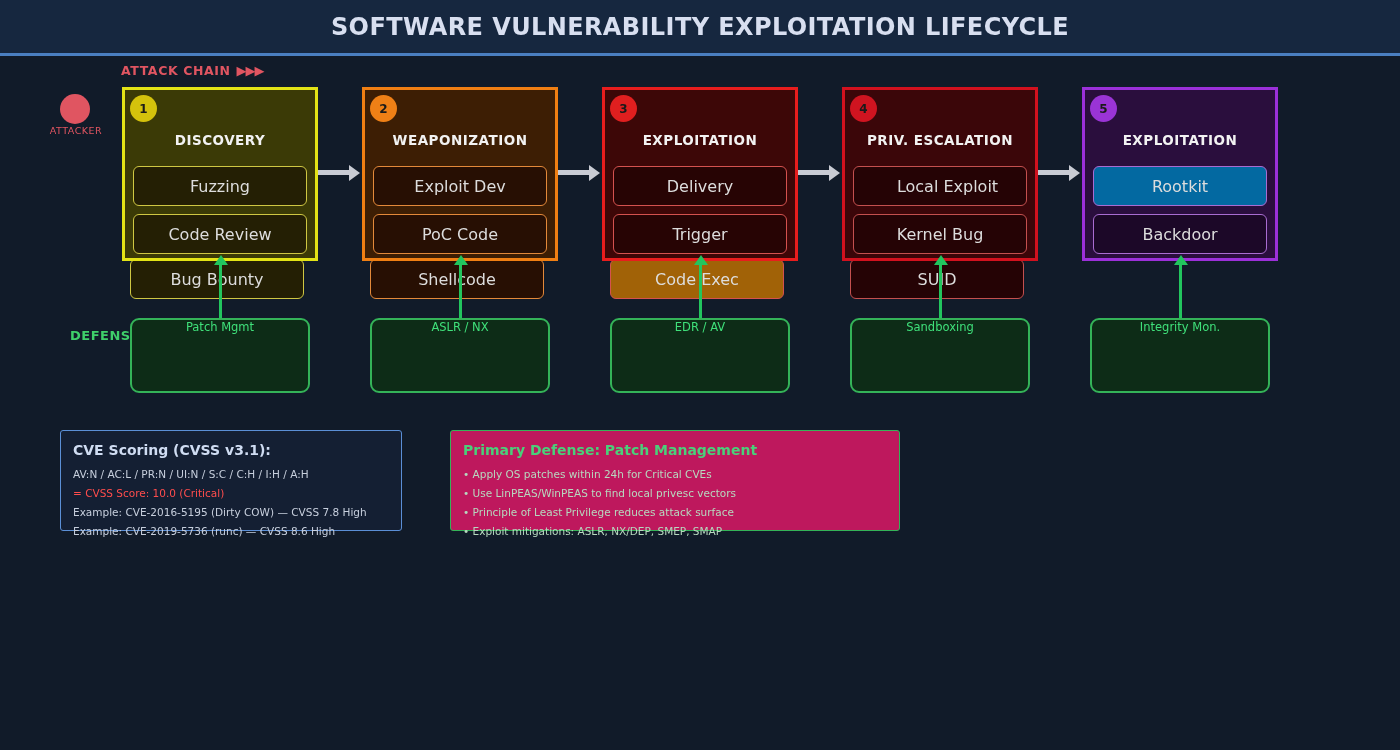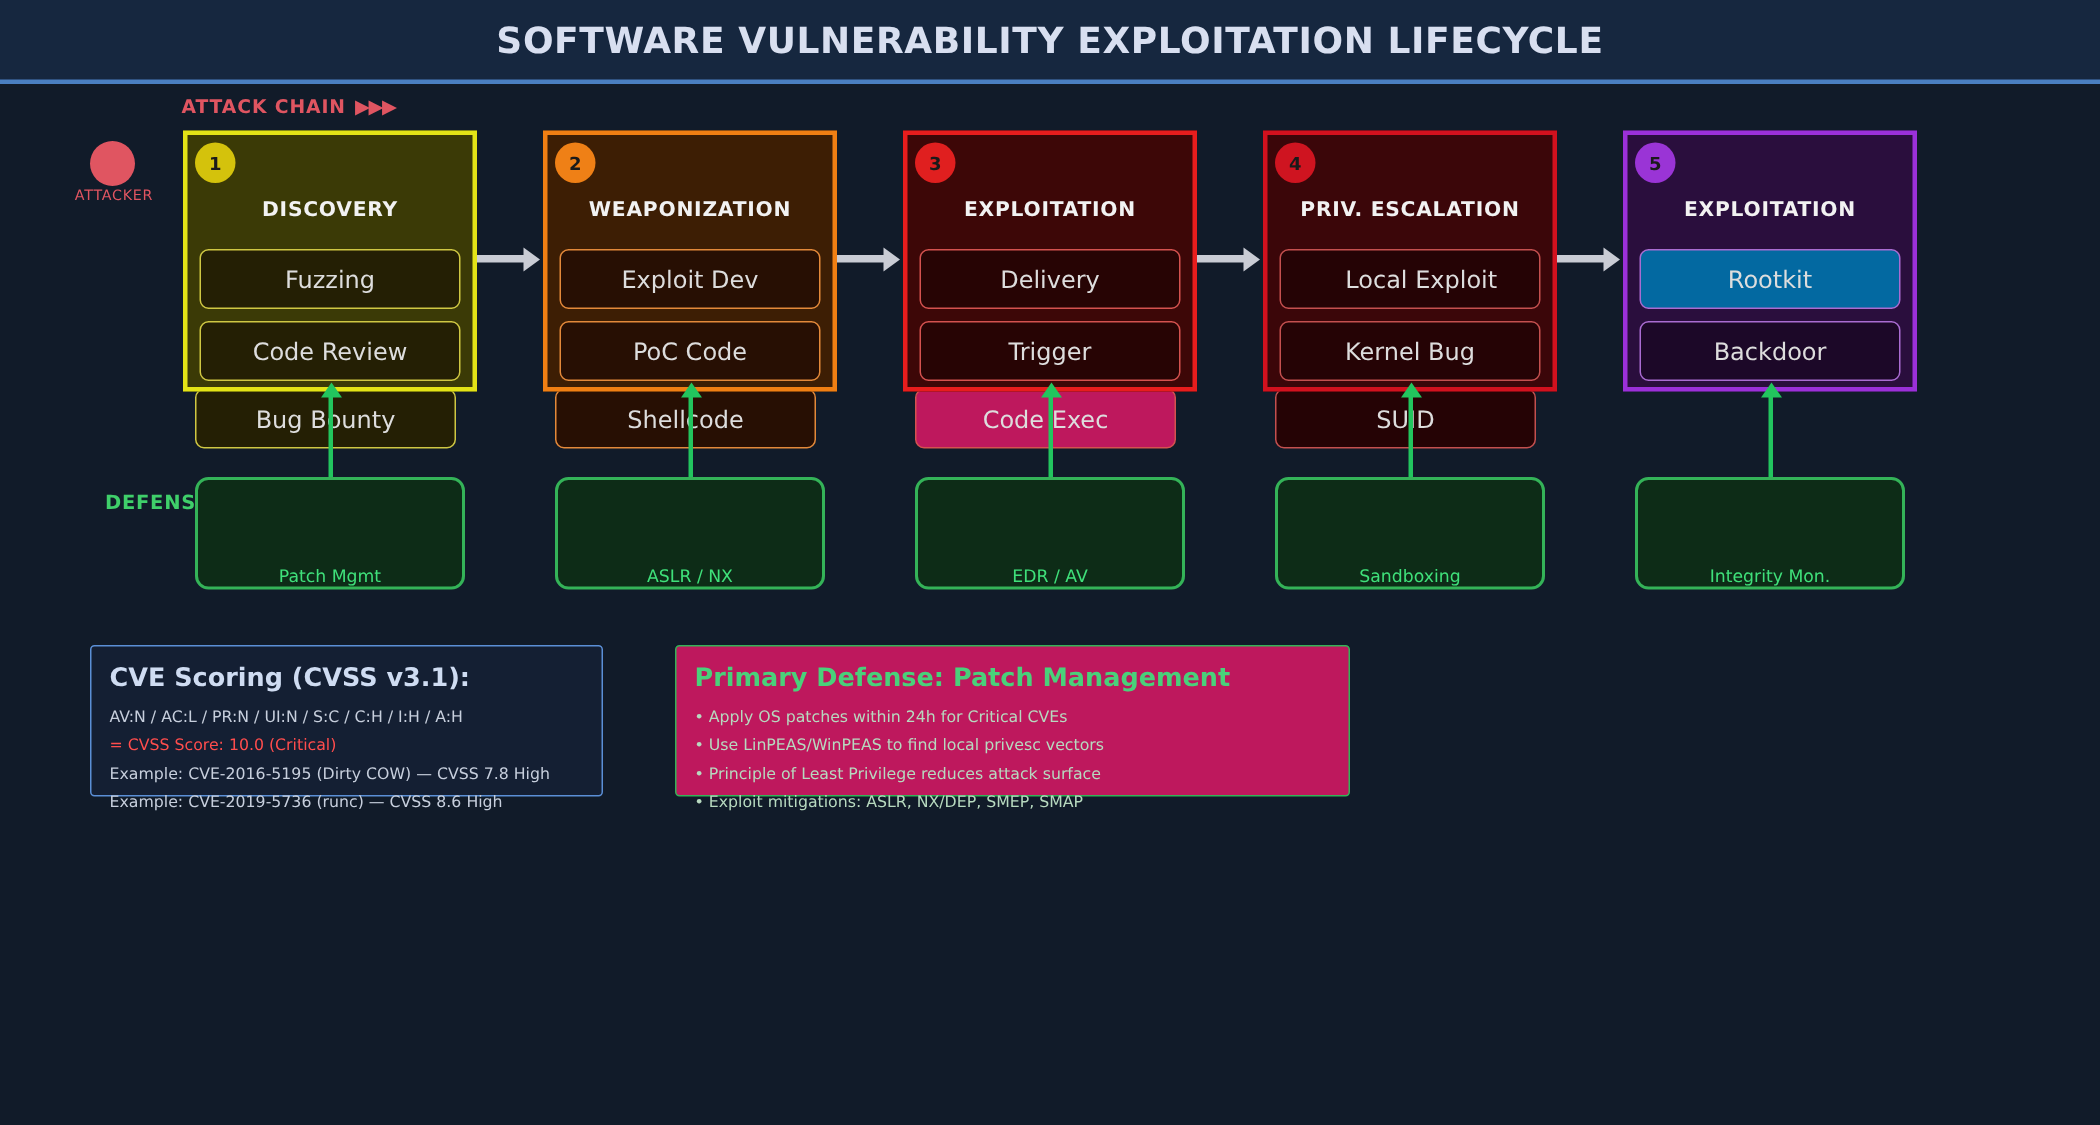--- a/index.html
+++ b/index.html
@@ -88,39 +88,39 @@
   
   .defense-label{
     position:absolute;left:70px;top:328px;
     color:#3fcf6a;font-size:13px;font-weight:bold;letter-spacing:.5px;
     white-space:nowrap;z-index:1;
   }
   .defense-box{
     position:absolute;top:318px;width:180px;height:75px;
     background:#0d2c17;border:2px solid #34b358;border-radius:9px;
     box-sizing:border-box;
-    display:flex;align-items:flex-end;justify-content:center;
+    display:flex;align-items:flex-start;justify-content:center;
     color:#3fe07a;font-size:11.5px;
     z-index:2;
     font-family:"DejaVu Sans", sans-serif;
   }
   .v-arrow{
     position:absolute;width:3px;background:#22c55e;z-index:3;
   }
   .v-arrow::after{
     content:"";position:absolute;top:-9px;left:-5.5px;
     border-left:7px solid transparent;border-right:7px solid transparent;
     border-bottom:10px solid #22c55e;
   }
 
   
   .panel{
     position:absolute;box-sizing:border-box;border-radius:3px;
   }
-  .panel-title{font-size:17px;font-weight:bold;margin-bottom:7px;}
+  .panel-title{font-size:14px;font-weight:bold;margin-bottom:7px;}
   .panel-line{font-size:10.5px;line-height:19px;}
 
   #cve-panel{
     left:60px;top:430px;width:342px;height:101px;
     background:#141f33;border:1px solid #5b8fd6;padding:11px 12px;
   }
   #cve-panel .panel-title{color:#cfdcf2;}
   #cve-panel .vector{color:#c7cfdd;}
   #cve-panel .score{color:#ff4d4d;}
   #cve-panel .example{color:#c7cfdd;}
@@ -175,21 +175,21 @@
           <div class="tech t0" style="border: 1px solid rgb(227, 137, 58); background: rgb(39, 15, 3);">
             <span>Exploit Dev</span>
           </div>
           <div class="tech t1" style="border: 1px solid rgb(227, 137, 58); background: rgb(39, 15, 3);">
             <span>PoC Code</span>
           </div>
         </div>
       </div>
       <div class="h-arrow" style="left: 558px; width: 32px;"></div>
       <div class="stage" style="left: 602px;">
-        <div class="tech t2" style="border: 1px solid rgb(212, 82, 79); background: #be185d;">
+        <div class="tech t2" style="border: 1px solid rgb(212, 82, 79); background: #a16207;">
           <span>Code Exec</span>
         </div>
         <div class="stage-card" style="border-color: rgb(232, 29, 29); background: rgb(61, 7, 7);">
           <div class="stage-badge" style="background: rgb(224, 31, 31);">3</div>
           <div class="stage-title">EXPLOITATION</div>
           <div class="tech t0" style="border: 1px solid rgb(212, 82, 79); background: rgb(39, 4, 4);">
             <span>Delivery</span>
           </div>
           <div class="tech t1" style="border: 1px solid rgb(212, 82, 79); background: rgb(39, 4, 4);">
             <span>Trigger</span>

